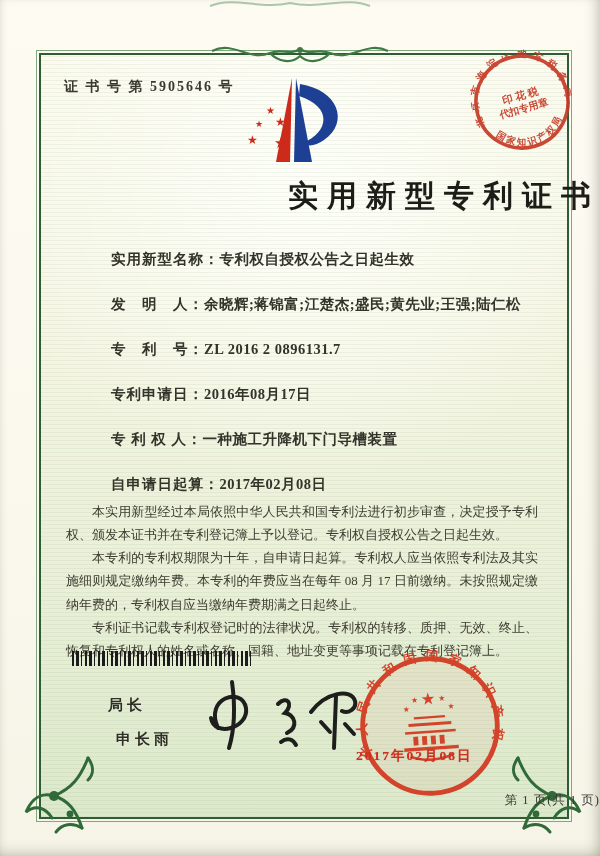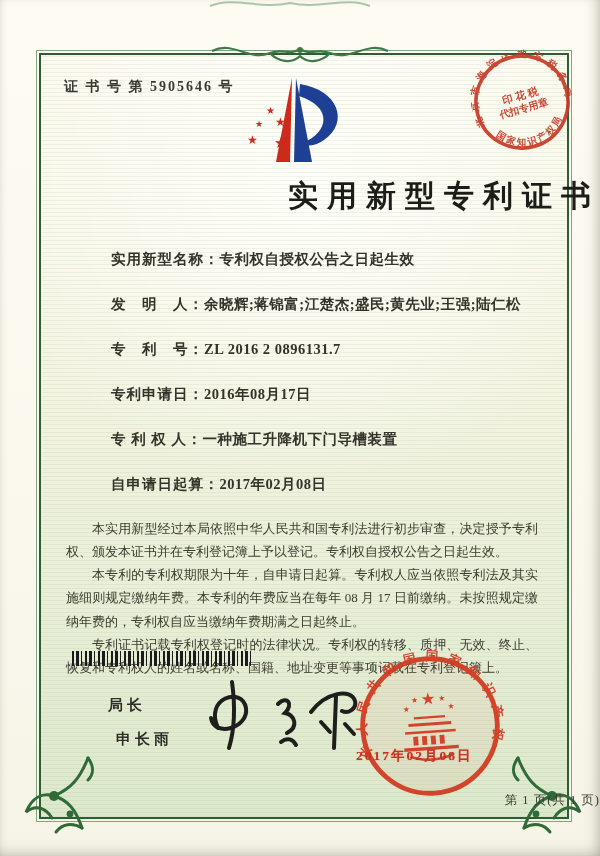--- a/index.html
+++ b/index.html
@@ -13,21 +13,21 @@
       repeating-linear-gradient(0deg, rgba(120,160,100,.10) 0 1px, rgba(255,255,255,0) 1px 4px),
       radial-gradient(ellipse 90% 55% at 50% 18%, rgba(255,255,252,.9) 0%, rgba(255,255,250,0) 70%),
       linear-gradient(180deg,#fcfaee 0%,#f4f4e2 40%,#e9efd8 70%,#dce8cb 100%);}
   .txt{position:absolute;color:#2f2f28;}
   #cert-no{left:64px;top:78px;font-size:14px;letter-spacing:2px;font-weight:600;color:#3a3a30;}
   #title{left:0;top:176px;width:100%;text-align:right;font-size:30px;font-weight:700;letter-spacing:9px;color:#1d1d18;}
   #fields{position:absolute;left:66px;top:250px;width:480px;}
   .field{height:20px;margin-bottom:25px;font-size:14.5px;font-weight:600;color:#33332a;white-space:nowrap;}
   .flabel{letter-spacing:1px;margin-left:45px;}
   .fvalue{letter-spacing:.5px;}
-  #paras{position:absolute;left:66px;top:517px;width:472px;font-size:13px;line-height:1.78;color:#3c3c30;text-align:justify;}
+  #paras{position:absolute;left:66px;top:500px;width:472px;font-size:13px;line-height:1.78;color:#3c3c30;text-align:justify;}
   #paras p{margin:0;text-indent:2em;font-weight:500;}
   #barcode{position:absolute;left:72px;top:651px;width:182px;height:15px;
     background:repeating-linear-gradient(90deg,#1b1b1b 0 2px,transparent 2px 4px,#1b1b1b 4px 7px,transparent 7px 9px,#1b1b1b 9px 10px,transparent 10px 13px);}
   #sig-title{left:108px;top:696px;font-size:15px;letter-spacing:4px;font-weight:600;}
   #sig-name{left:108px;top:730px;font-size:15px;letter-spacing:4px;font-weight:600;margin-left:8px;}
   #signature-svg{position:absolute;left:188px;top:676px;}
   #footer{left:0;top:792px;width:100%;text-align:right;font-size:12.5px;letter-spacing:1px;color:#3a3a30;}
   
   #tax-stamp{position:absolute;left:472px;top:52px;transform:rotate(-16deg);opacity:.92;}
   

